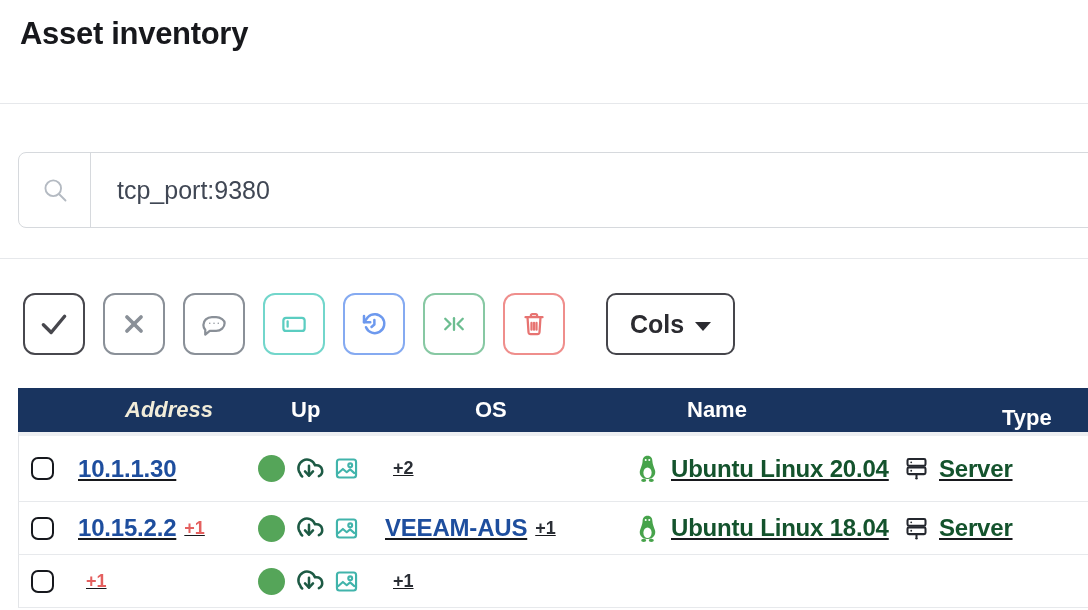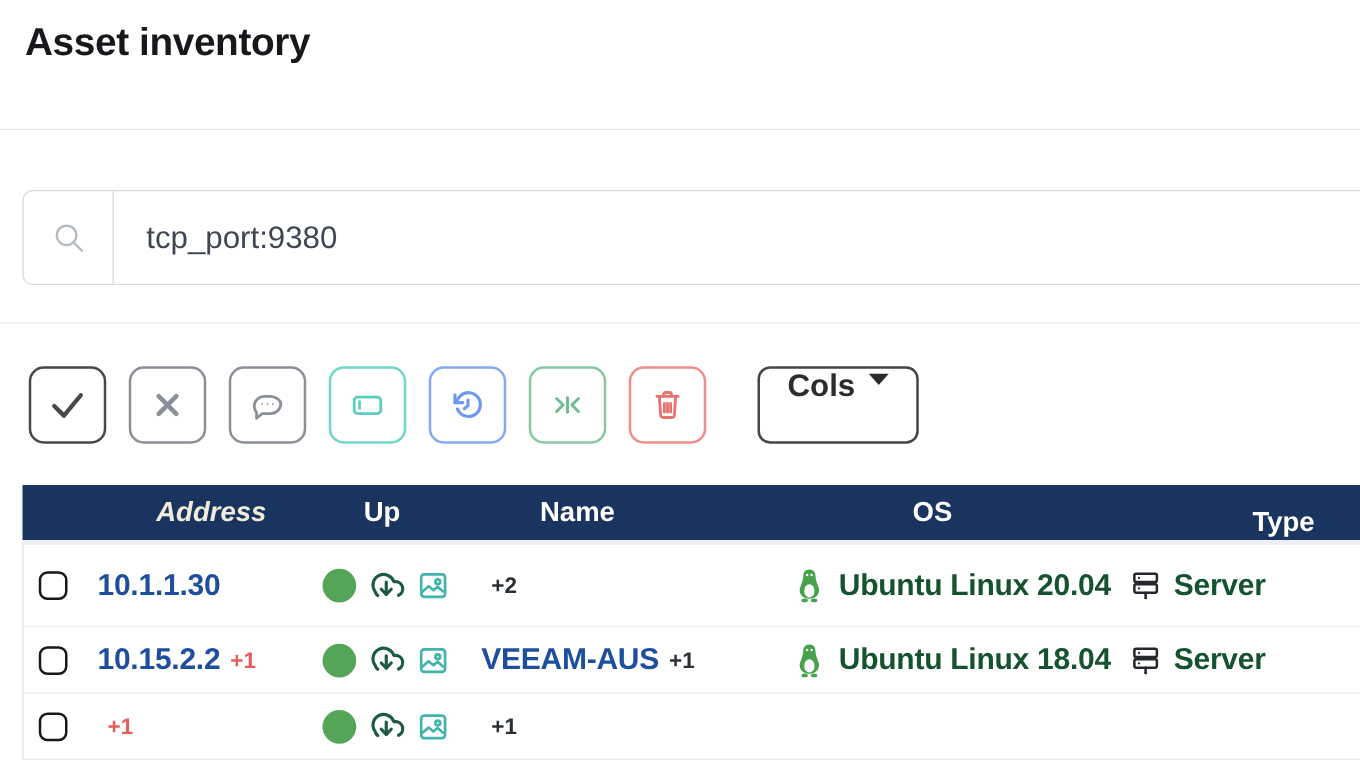--- a/index.html
+++ b/index.html
@@ -39,21 +39,21 @@
   }
   .tbtn svg{ display:block; }
   .tbtn.dark{ border-color:#47474d; color:#47474d; }
   .tbtn.gray{ border-color:#8a9098; color:#8a9098; }
   .tbtn.teal{ border-color:#72d6cb; color:#5bcdc1; }
   .tbtn.blue{ border-color:#85aaf1; color:#6d99ee; }
   .tbtn.green{ border-color:#87c8a3; color:#6cbd90; }
   .tbtn.red{ border-color:#ef8e8c; color:#e77371; }
   .cols-btn{
     margin-left:23px; height:62px; padding:0 22px; border-radius:10px;
-    border:2px solid #45454b; background:#fff; display:flex; align-items:flex-start;
+    border:2px solid #45454b; background:#fff; display:flex; align-items:center;
     font-size:25px; font-weight:700; color:#2b2b30; cursor:pointer;
   }
   .caret-down{
     width:0; height:0; margin-left:11px; margin-top:4px;
     border-left:8px solid transparent; border-right:8px solid transparent;
     border-top:9px solid #2b2b30;
   }
 
   
   .asset-table{ position:absolute; left:18px; top:388px; width:calc(100% - 18px); }
@@ -61,21 +61,21 @@
   .thead{ background:#19345f; height:44px; color:#fff; font-size:22px; font-weight:700;padding-left:48px; }
   .thead .hcell{ display:flex; align-items:center; height:100%; cursor:pointer; }
   .h-address{ padding-left:11px; font-style:italic; color:#f1ecd9; }
   .h-up{ padding-left:0; }
   .h-name{ padding-left:13px; }
   .h-os{ padding-left:56px; }
   .h-type{ padding-left:56px;margin-top:16px; }
 
   .row{ background:#fff; height:53px; border-bottom:1px solid #e7e9ec; border-left:1px solid #e3e5e8; }
   .row:first-child{ height:70px; border-top:4px solid #edeff2; }
-  .cell{ display:flex; align-items:center; height:100%; }
+  .cell{ display:flex; align-items:center; height:100%;text-decoration:underline; }
   .c-check{ padding-left:12px; }
   .c-address{ padding-left:11px; }
   .c-up{ padding-left:14px; }
   .c-name{ padding-left:13px; }
   .c-os{ padding-left:7px; }
   .c-type{ padding-left:4px; }
 
   .cb{
     width:23px; height:23px; border:2.5px solid #16181d; border-radius:7px;
     background:#fff; cursor:pointer; flex:none;
@@ -179,22 +179,22 @@
     <span>Cols</span>
     <span class="caret-down"></span>
   </button>
 </div>
 
 <div class="asset-table">
   <div class="thead tgrid">
     <div class="hcell"></div>
     <div class="hcell h-address">Address</div>
     <div class="hcell h-up">Up</div>
+    <div class="hcell h-os">OS</div>
     <div class="hcell h-name">Name</div>
-    <div class="hcell h-os">OS</div>
     <div class="hcell h-type">Type</div>
   </div>
   <div id="table-body">
   <div class="row tgrid">
     <div class="cell c-check">
           <span class="cb"></span>
         </div>
     <div class="cell c-address">
       <a class="link">10.1.1.30</a>
 

